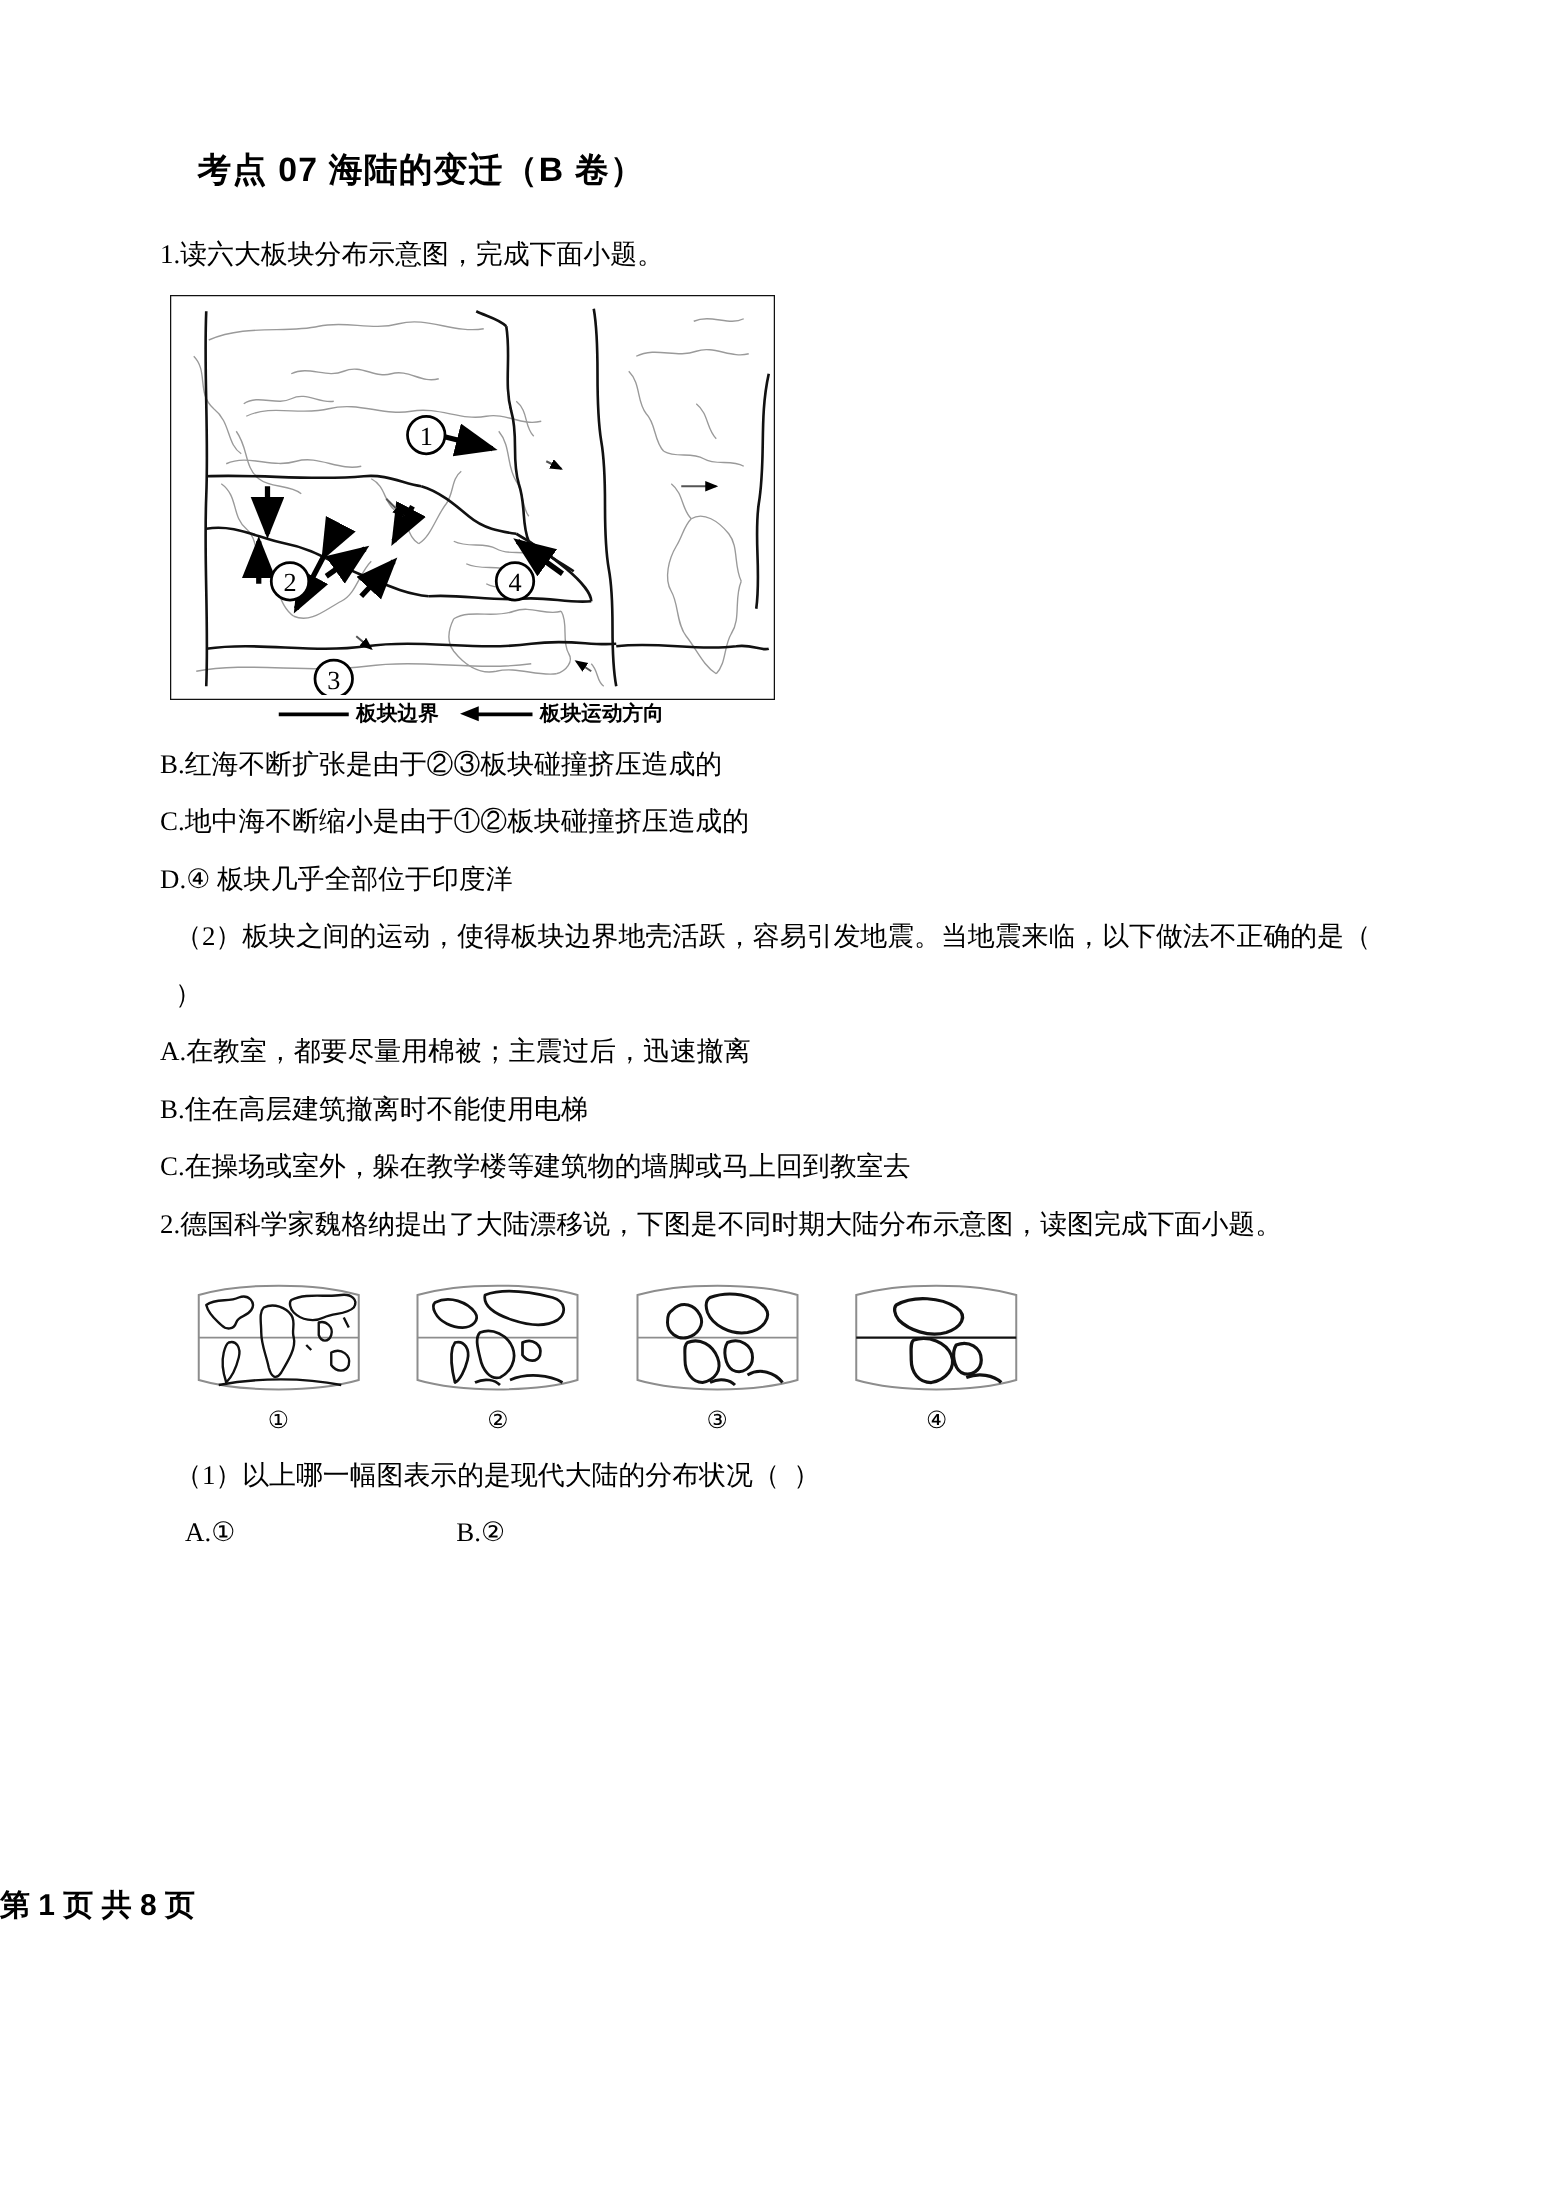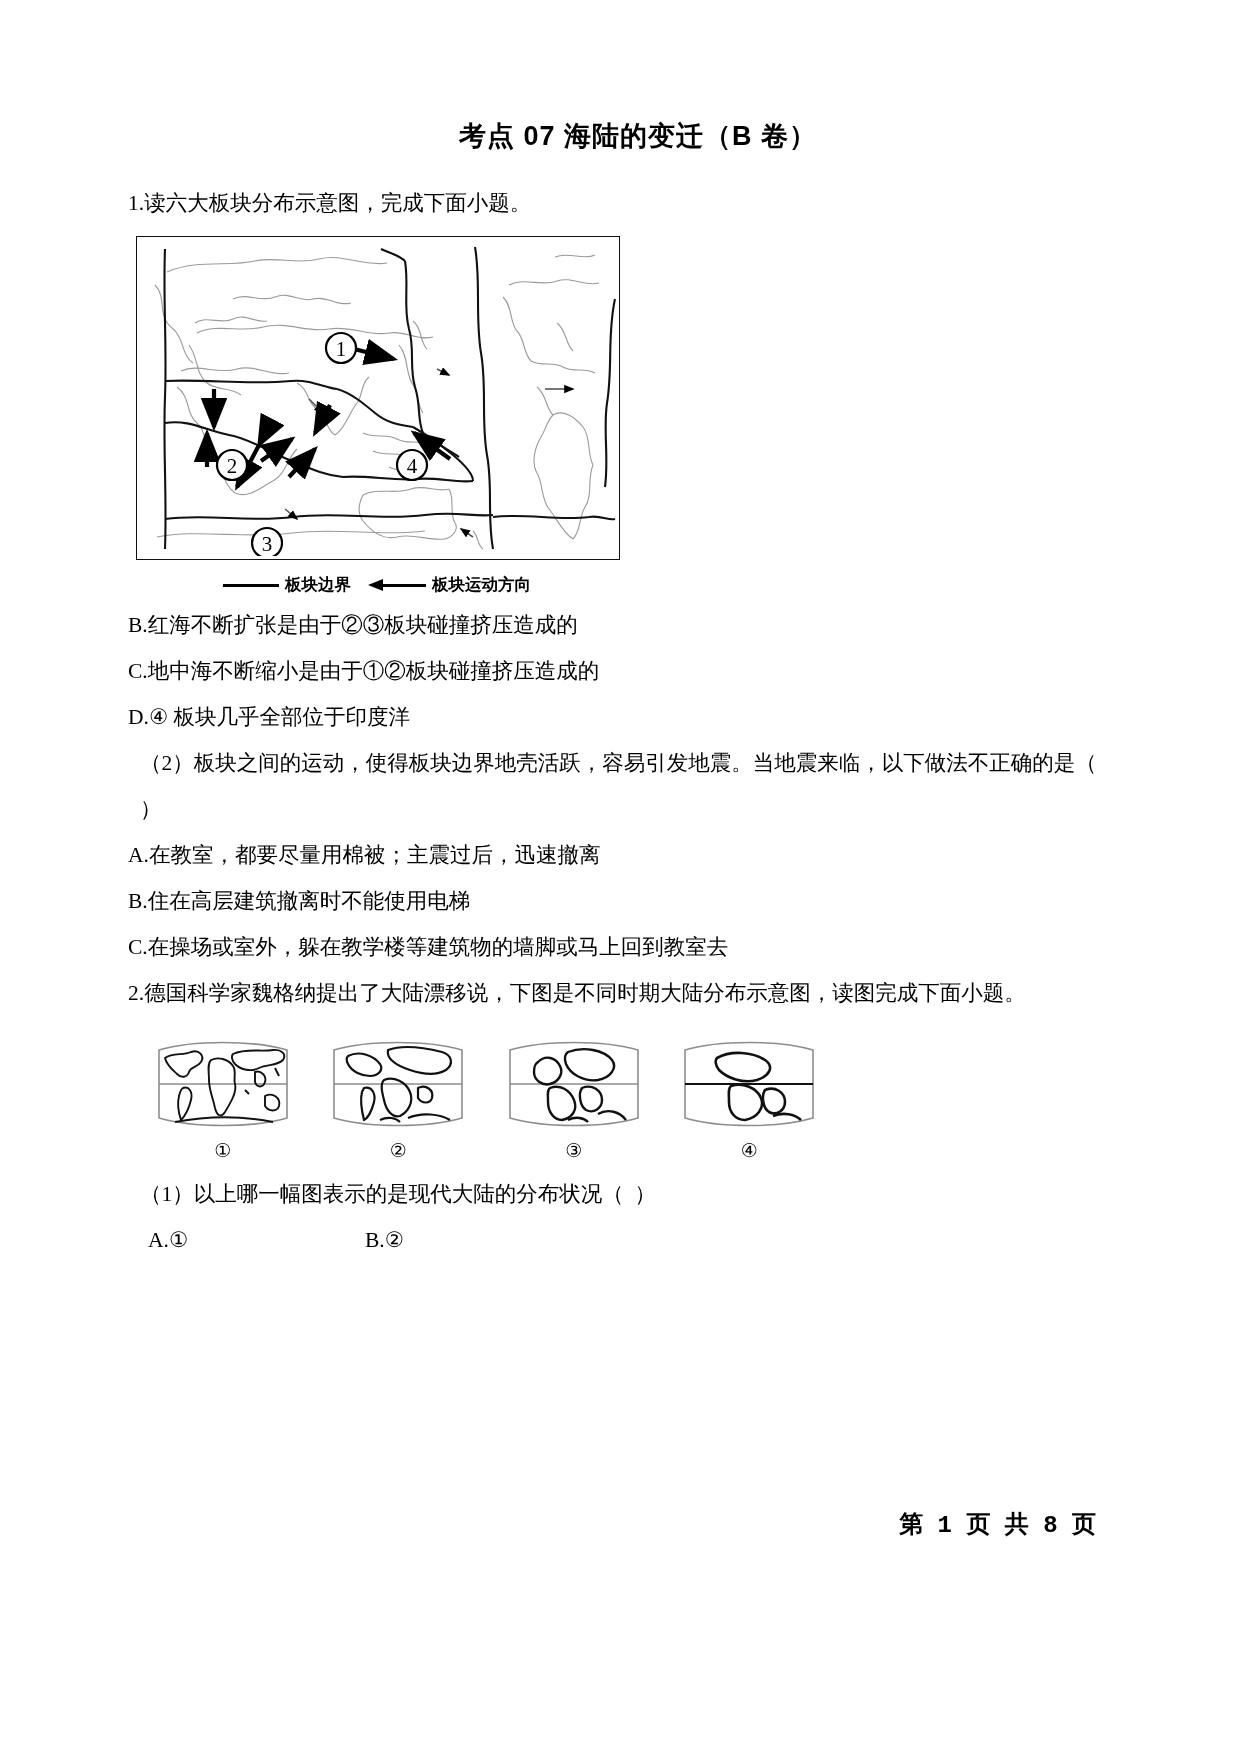--- a/index.html
+++ b/index.html
@@ -24,21 +24,20 @@
   }
   .content {
     position: absolute;
     left: 128px;
     top: 118px;
     width: 990px;
   }
 
   
   .doc-title {
-    text-align: center;
     font-family: "Liberation Sans", "DejaVu Sans", sans-serif;
     font-weight: bold;
     font-size: 27px;
     letter-spacing: 1px;
     margin: 0 0 26px 0;
     padding-left: 30px;
   }
 
   
   .q-line {
@@ -60,21 +59,21 @@
     position: relative;
     width: 482px;
     height: 322px;
     border: 1.5px solid #111;
     background: #fff;
     overflow: hidden;
   }
   .map-box svg { display: block; }
   .legend-row {
     width: 482px;
-    margin-top: 14px;
+    margin-top: 0;
     display: flex;
     align-items: center;
     justify-content: center;
     gap: 17px;
     font-family: "Liberation Sans", "DejaVu Sans", sans-serif;
     font-weight: bold;
     font-size: 16.5px;
   }
   .legend-item { display: flex; align-items: center; gap: 6px; }
   .legend-line {
@@ -136,24 +135,24 @@
     line-height: 46px;
   }
   .opt-row > span { width: 197px; display: inline-block; margin-left: 20px; }
 
   
   .footer {
     position: absolute;
     left: 0;
     top: 1508px;
     width: 1096px;
-    text-align: right;
+    text-align: left;
     font-size: 24px;
     font-weight: bold;
-    font-family: Liberation Mono, monospace;
+    font-family: Liberation Sans, sans-serif;
   }
 </style>
 </head>
 <body>
 
 <div class="page">
 
   <div class="content">
 
     <div class="doc-title">考点 07 海陆的变迁（B 卷）</div>

